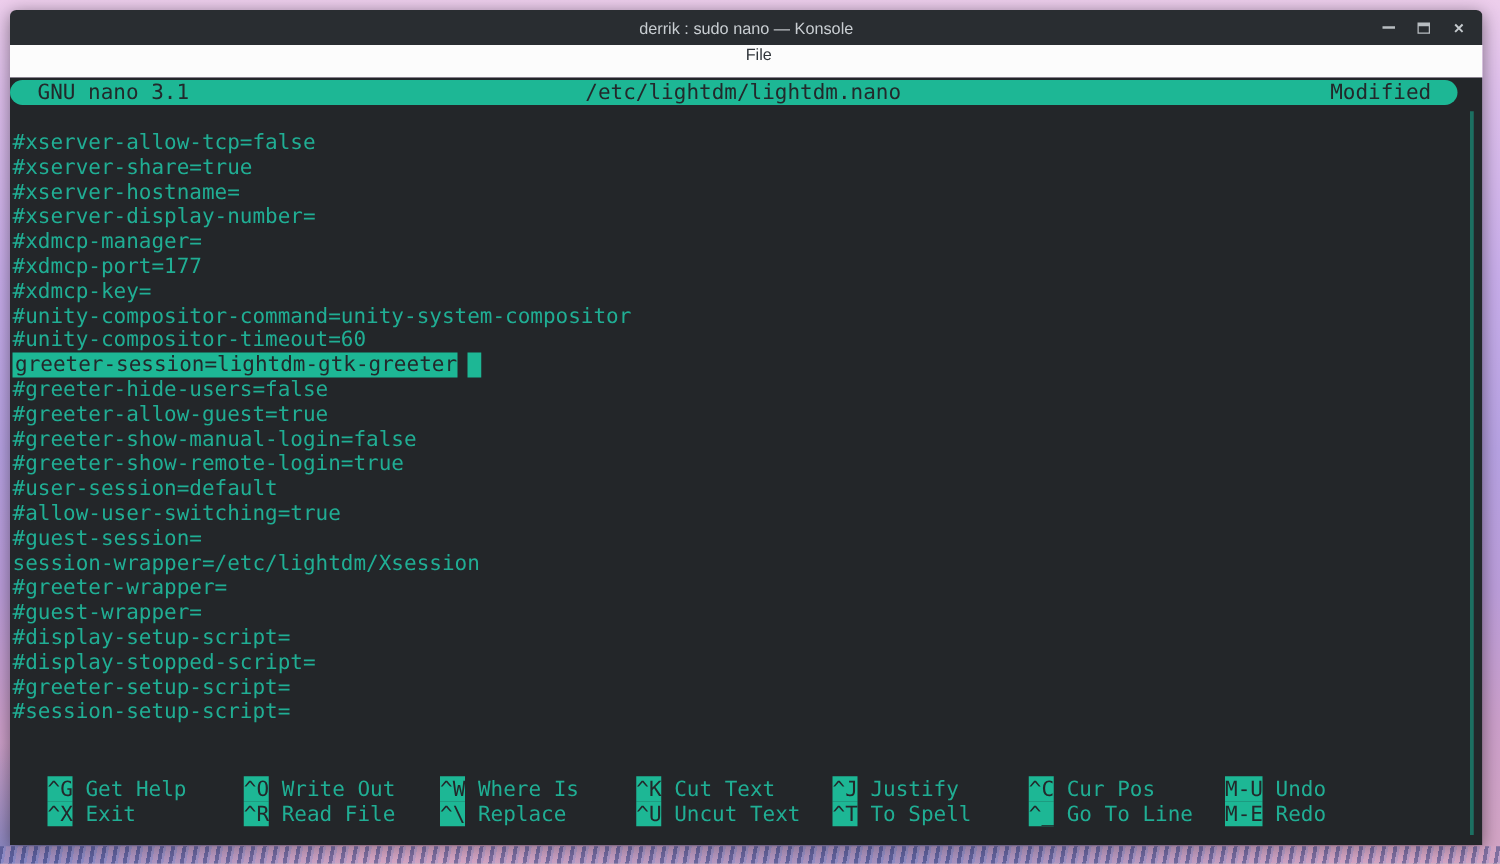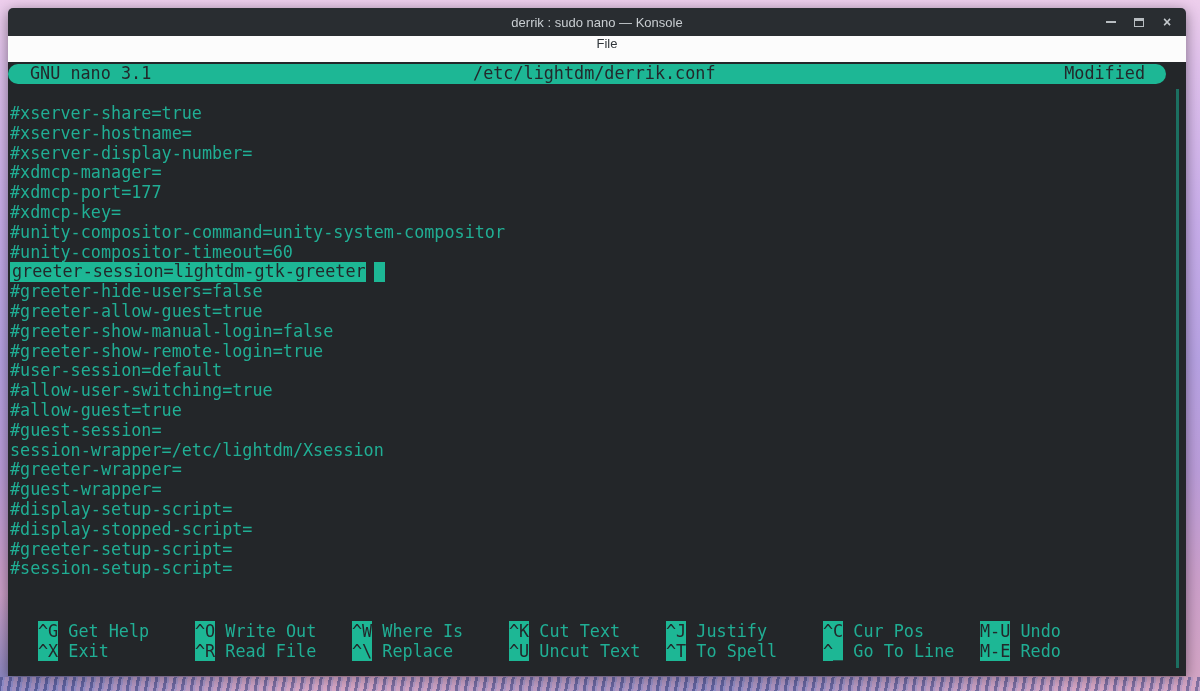--- a/index.html
+++ b/index.html
@@ -123,27 +123,28 @@
 
         <span class="menu-item">Settings</span>
 
         <span class="menu-item">Help</span>
       </div>
 
     <div class="terminal">
 
       <div class="nano-header">
         <span class="nano-app">GNU nano 3.1</span>
-        <span class="nano-file">/etc/lightdm/derrik.conf</span>
+        <span class="nano-file">/etc/lightdm/lightdm.nano</span>
         <span class="nano-status">Modified</span>
       </div>
 
       <div class="buffer">
         <div>
 
+            <div class="line">#xserver-allow-tcp=false</div>
 
             <div class="line">#xserver-share=true</div>
 
             <div class="line">#xserver-hostname=</div>
 
             <div class="line">#xserver-display-number=</div>
 
             <div class="line">#xdmcp-manager=</div>
 
             <div class="line">#xdmcp-port=177</div>
@@ -162,21 +163,20 @@
             <div class="line">#greeter-allow-guest=true</div>
 
             <div class="line">#greeter-show-manual-login=false</div>
 
             <div class="line">#greeter-show-remote-login=true</div>
 
             <div class="line">#user-session=default</div>
 
             <div class="line">#allow-user-switching=true</div>
 
-            <div class="line">#allow-guest=true</div>
 
             <div class="line">#guest-session=</div>
 
             <div class="line">session-wrapper=/etc/lightdm/Xsession</div>
 
             <div class="line">#greeter-wrapper=</div>
 
             <div class="line">#guest-wrapper=</div>
 
             <div class="line">#display-setup-script=</div>

